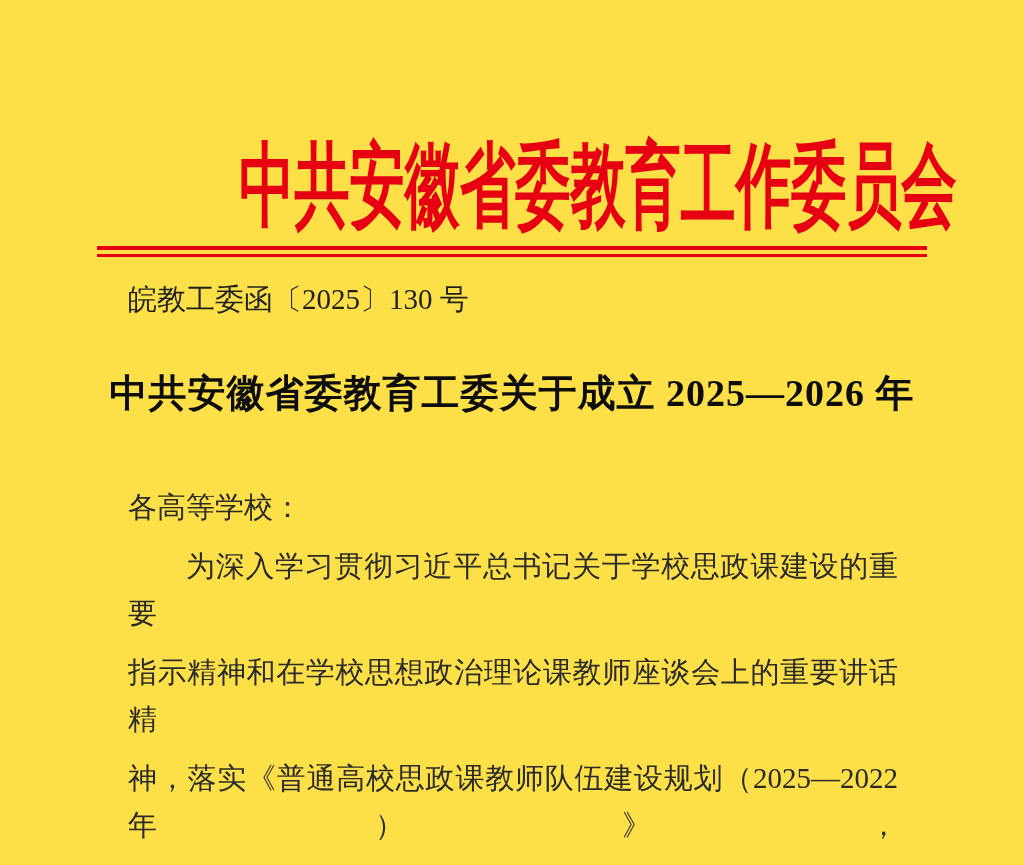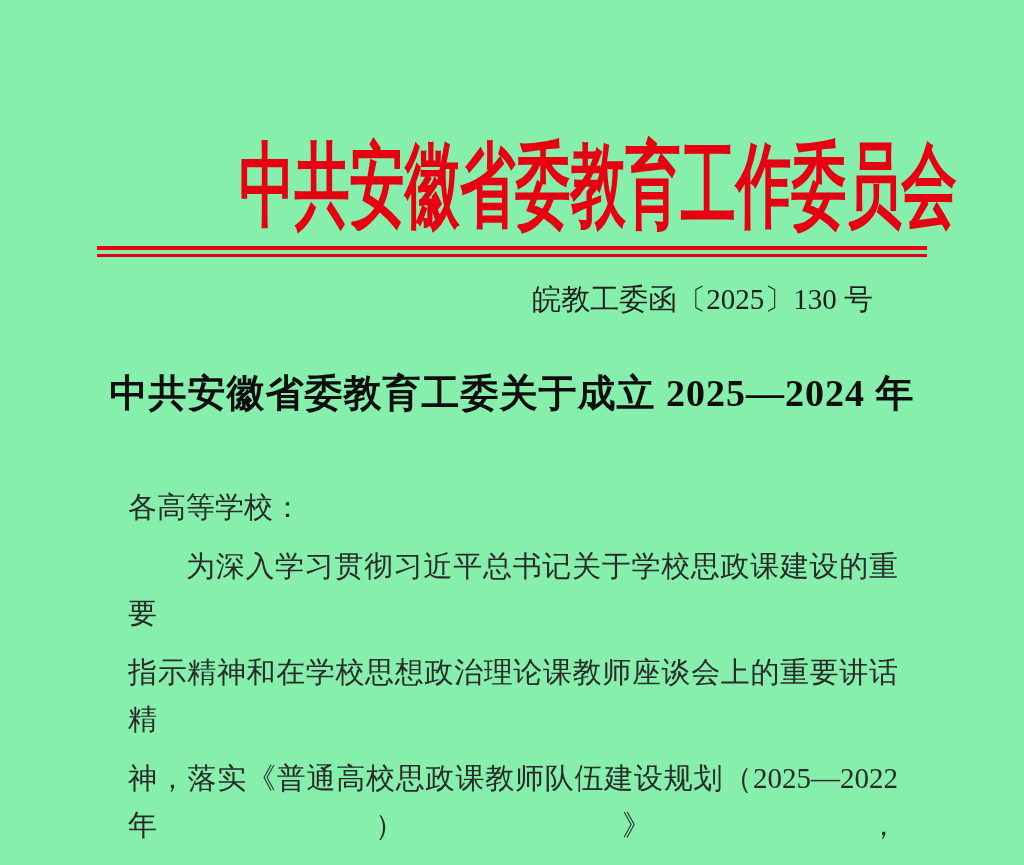--- a/index.html
+++ b/index.html
@@ -1,20 +1,20 @@
 <!DOCTYPE html>
 <html><head>
 <meta charset="utf-8">
 <style>
   html, body { margin: 0; padding: 0; background: #ffffff; }
   .page {
     position: relative;
     width: 1024px;
     height: 865px;
-    background: #86efac;
+    background: #fde047;
     overflow: hidden;
     font-family: "Liberation Serif", "DejaVu Serif", serif;
   }
 
   
   .masthead {
     margin-top: 140px;
     text-align: center;
   }
   .masthead-text {
@@ -36,21 +36,21 @@
   }
   .rule-top { height: 4px; background: #e60012; }
   .rule-bottom { height: 3px; background: #e60012; margin-top: 4px; }
 
   
   .doc-number {
     box-sizing: border-box;
     margin: 24px 0 0 128px;
     width: 770px;
     padding-right: 25px;
-    text-align: right;
+    text-align: left;
     font-size: 29px;
     line-height: 36px;
     color: #1f1f1f;
   }
 
   
   .title {
     margin: 50px auto 0;
     width: 900px;
     text-align: center;
@@ -87,21 +87,21 @@
   </div>
 
   <div class="rule">
     <div class="rule-top"></div>
     <div class="rule-bottom"></div>
   </div>
 
   <div class="doc-number">皖教工委函〔2025〕130 号</div>
 
   <div class="title">
-    <div>中共安徽省委教育工委关于成立 2025—2024 年</div>
+    <div>中共安徽省委教育工委关于成立 2025—2026 年</div>
   </div>
 
   <div class="body-block">
     <div class="salutation">各高等学校：</div>
     <div class="para-line indent">为深入学习贯彻习近平总书记关于学校思政课建设的重要</div>
     <div class="para-line">指示精神和在学校思想政治理论课教师座谈会上的重要讲话精</div>
     <div class="para-line">神，落实《普通高校思政课教师队伍建设规划（2025—2022 年）》，</div>
 
   </div>
 

